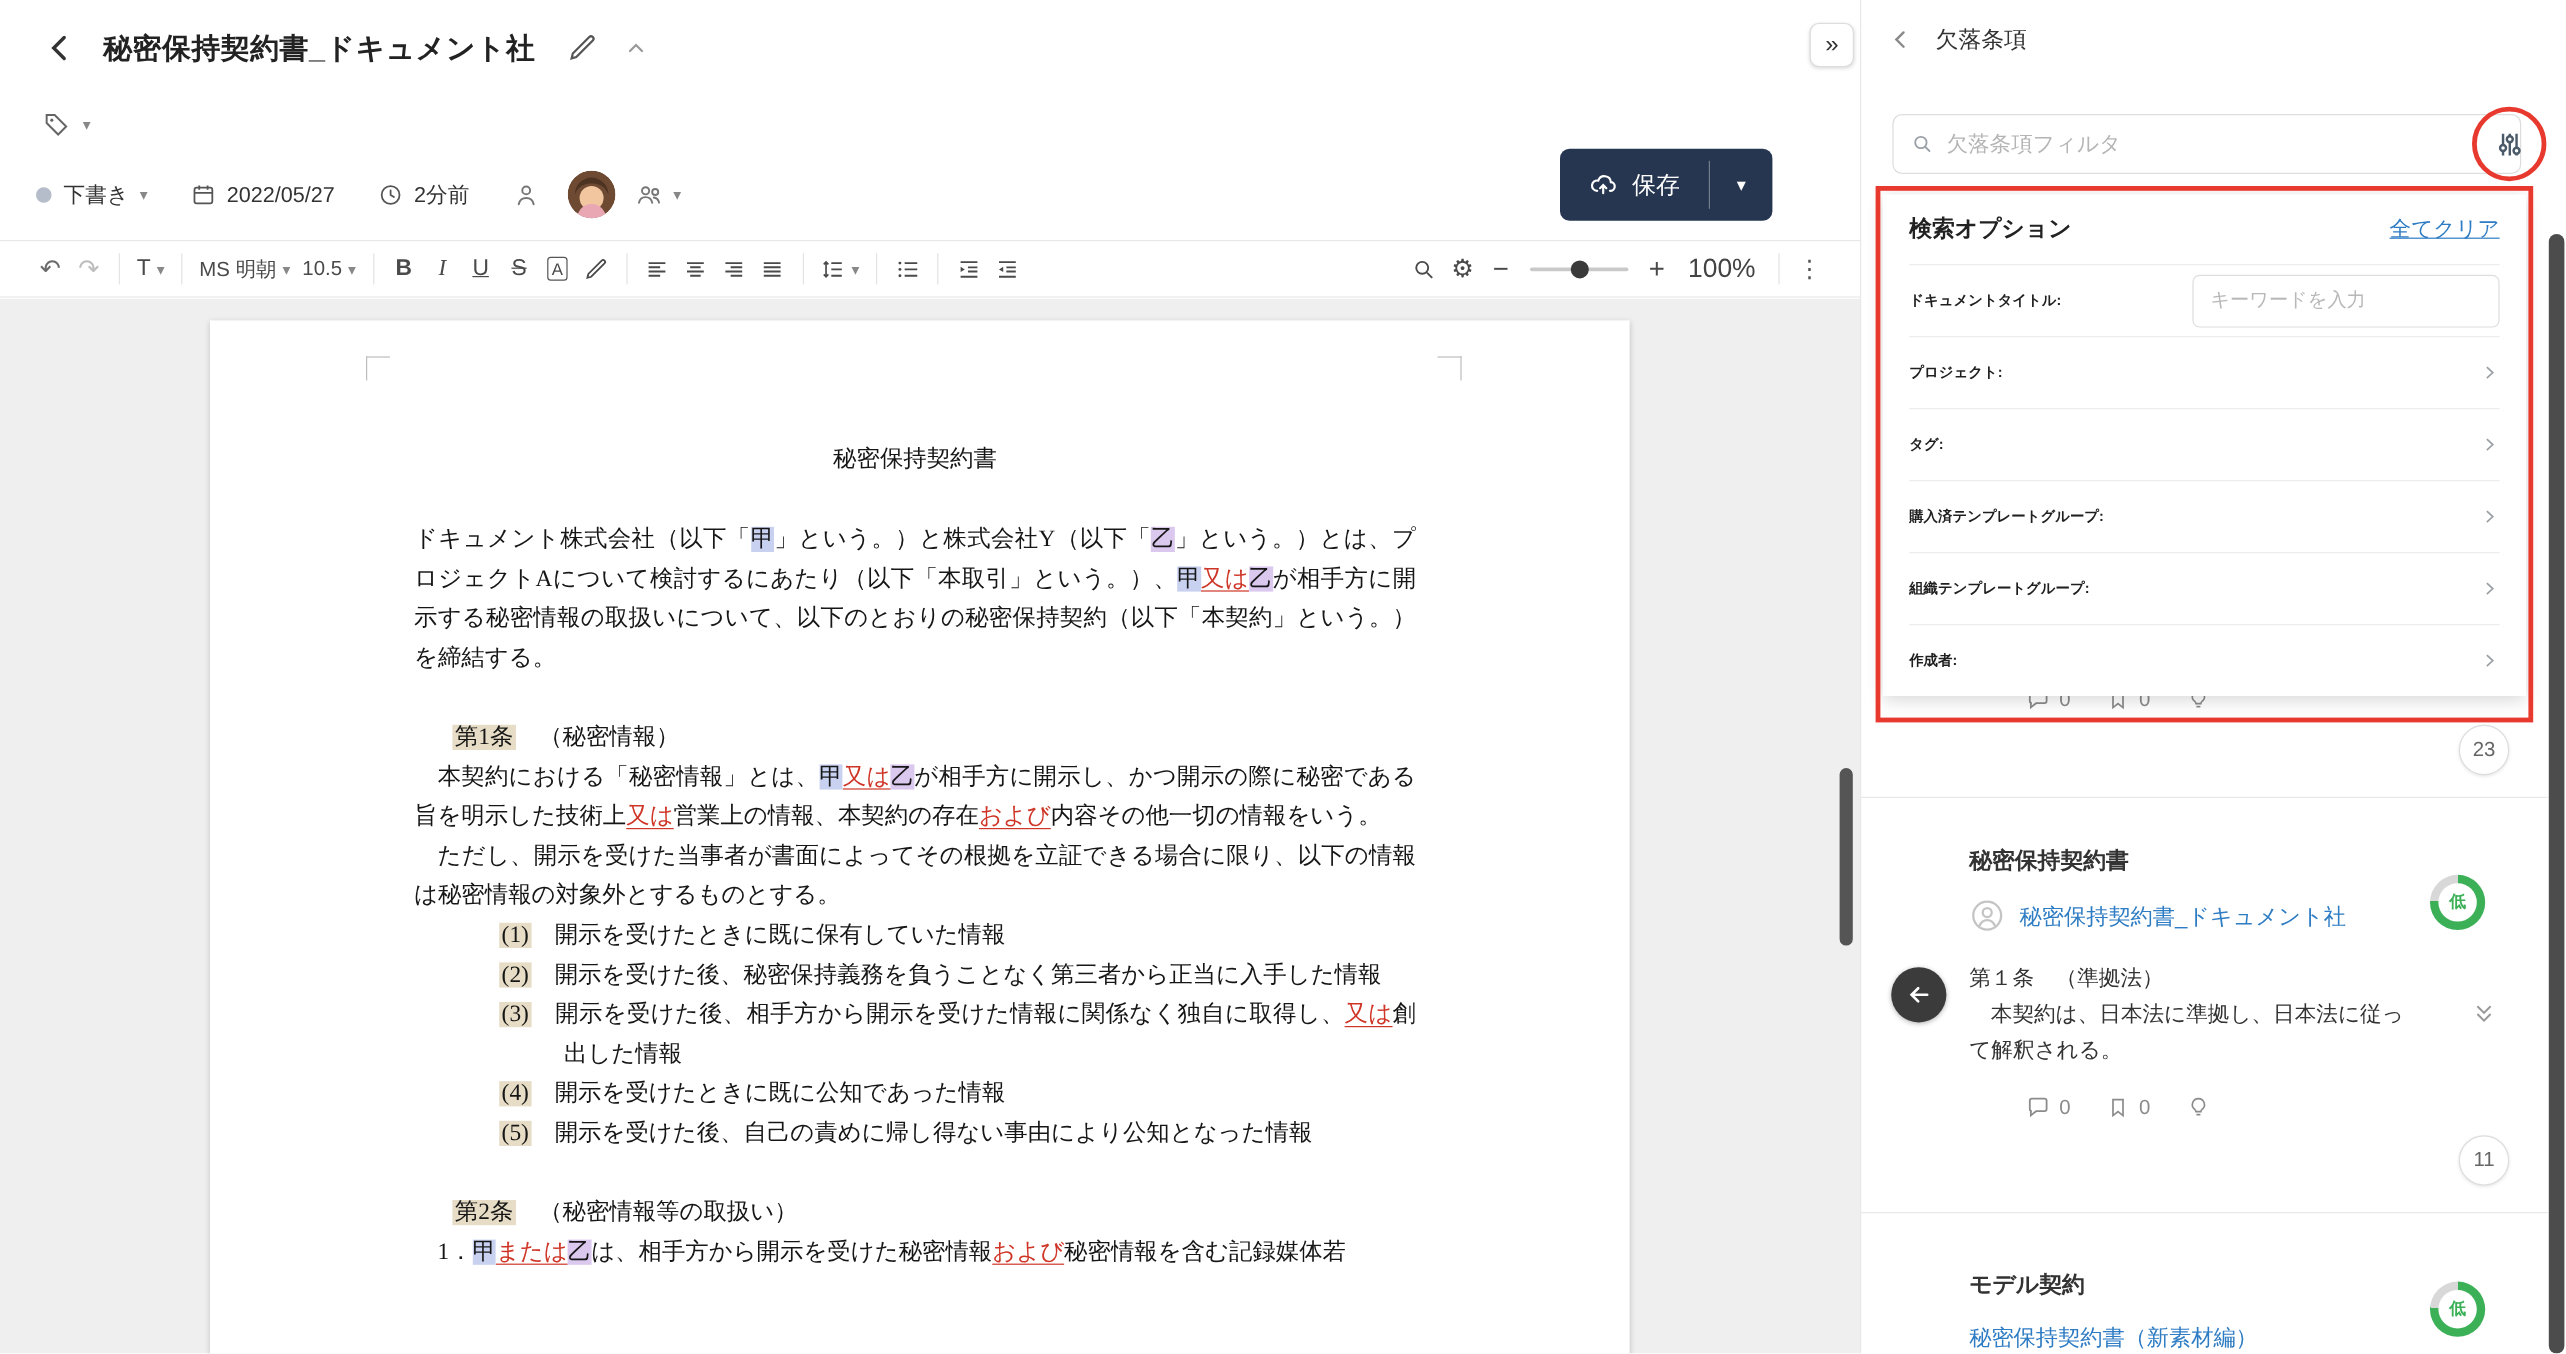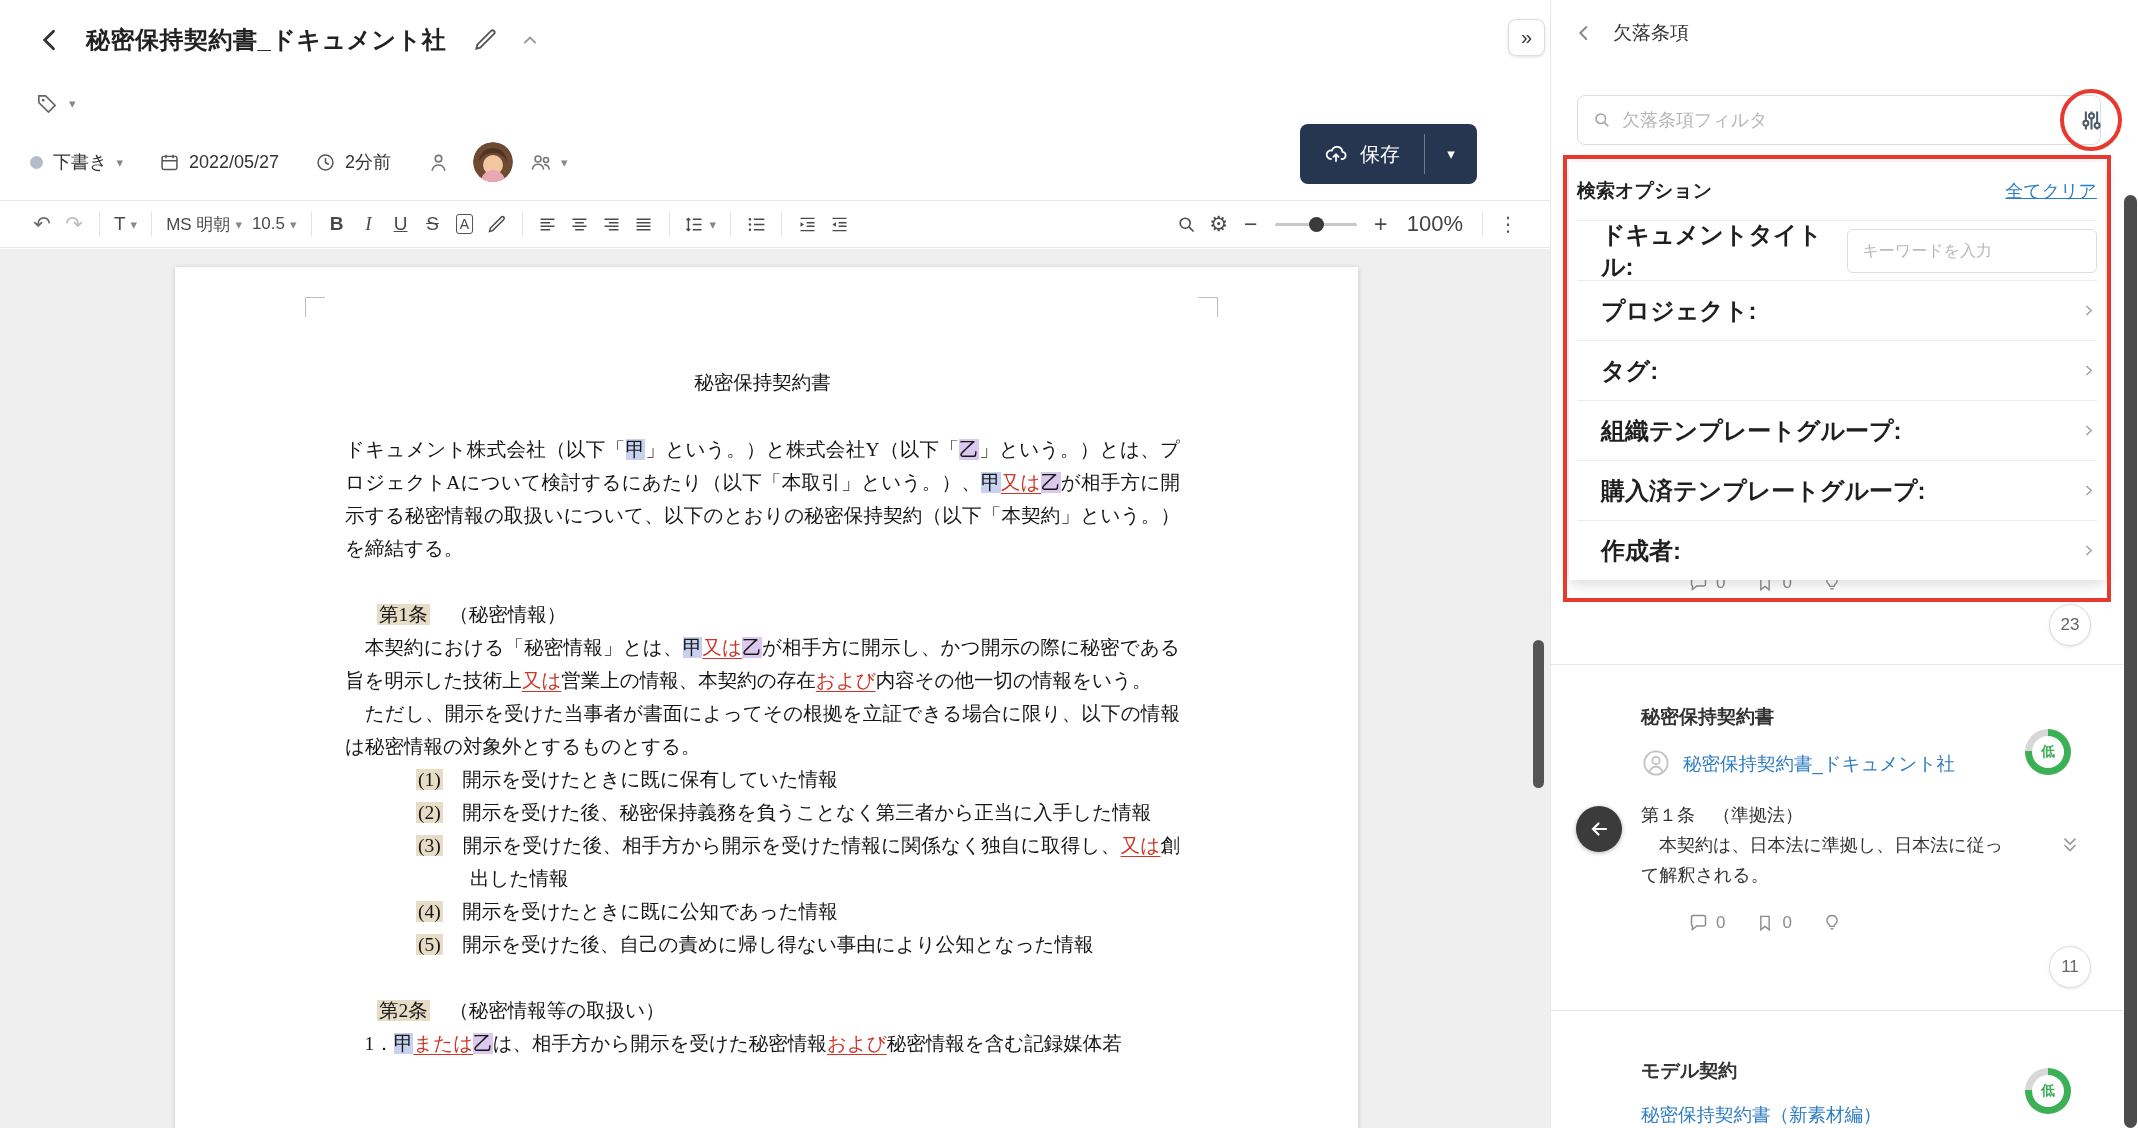--- a/index.html
+++ b/index.html
@@ -85,26 +85,26 @@
                   border-radius:8px; display:flex; align-items:center; padding:0 14px; gap:10px; background:#fff; }
   .panel-search input { border:none; outline:none; font-size:18px; flex:1; color:#0f766e; min-width:0; background:transparent; }
   .panel-search input::placeholder { color:#b5b5b5; }
   .filter-btn { position:absolute; left:516px; top:96px; width:48px; height:48px; border:none; background:none;
                 cursor:pointer; color:#4b5a68; display:flex; align-items:center; justify-content:center; z-index:7; }
   .red-ring { position:absolute; left:509px; top:89px; width:62px; height:62px; border:4px solid #e8392f;
               border-radius:50%; z-index:8; pointer-events:none; }
 
   
   .filter-popup { position:absolute; left:18px; top:162px; width:536px; background:#fff; z-index:5;
-                  box-shadow:0 3px 14px rgba(0,0,0,.16); padding:0 8px; }
+                  box-shadow:0 3px 14px rgba(0,0,0,.16); padding:0 22px; }
   .fp-head { height:58px; display:flex; align-items:center; justify-content:space-between; }
   .fp-title { font-size:19px; font-weight:bold; color:#222; }
   .fp-clear { font-size:18px; color:#2e7cc3; text-decoration:underline; cursor:pointer; }
   .f-row { height:60px; display:flex; align-items:center; justify-content:space-between; border-top:1px solid #ececec; }
-  .f-label { font-size:24px; font-weight:bold; color:#1f1f1f;margin-left:24px; }
+  .f-label { font-size:12px; font-weight:bold; color:#1f1f1f; }
   .f-input { width:256px; height:44px; border:1px solid #ddd; border-radius:6px; font-size:16px; padding:0 14px; outline:none; }
   .f-input::placeholder { color:#b8b8b8; }
   .f-chev { display:flex; }
   .red-rect { position:absolute; left:12px; top:155px; width:548px; height:447px; border:4px solid #e8392f;
               z-index:6; pointer-events:none; }
 
   
   .hr { position:absolute; left:0; width:572px; height:1px; background:#e8e8e8; }
   .hr1 { top:664px; } .hr2 { top:1010px; }
   .count-badge { position:absolute; width:42px; height:42px; border-radius:50%; background:#fff;
@@ -496,29 +496,29 @@
         </div>
         <div class="f-row">
           <span class="f-label">タグ:</span>
           <span class="f-chev">
             <svg viewBox="0 0 24 24" width="17" height="17">
               <path d="M9 5.5l7 6.5-7 6.5" fill="none" stroke="#9aa0a6" stroke-width="2"></path>
             </svg>
           </span>
         </div>
         <div class="f-row">
-          <span class="f-label">組織テンプレートグループ:</span>
+          <span class="f-label">購入済テンプレートグループ:</span>
           <span class="f-chev">
             <svg viewBox="0 0 24 24" width="17" height="17">
               <path d="M9 5.5l7 6.5-7 6.5" fill="none" stroke="#9aa0a6" stroke-width="2"></path>
             </svg>
           </span>
         </div>
         <div class="f-row">
-          <span class="f-label">購入済テンプレートグループ:</span>
+          <span class="f-label">組織テンプレートグループ:</span>
           <span class="f-chev">
             <svg viewBox="0 0 24 24" width="17" height="17">
               <path d="M9 5.5l7 6.5-7 6.5" fill="none" stroke="#9aa0a6" stroke-width="2"></path>
             </svg>
           </span>
         </div>
         <div class="f-row">
           <span class="f-label">作成者:</span>
           <span class="f-chev">
             <svg viewBox="0 0 24 24" width="17" height="17">

